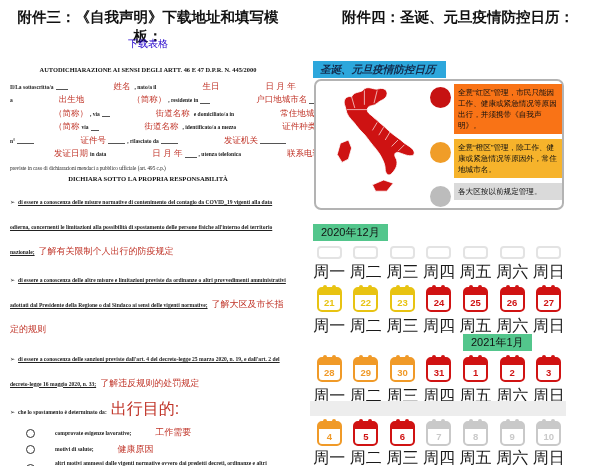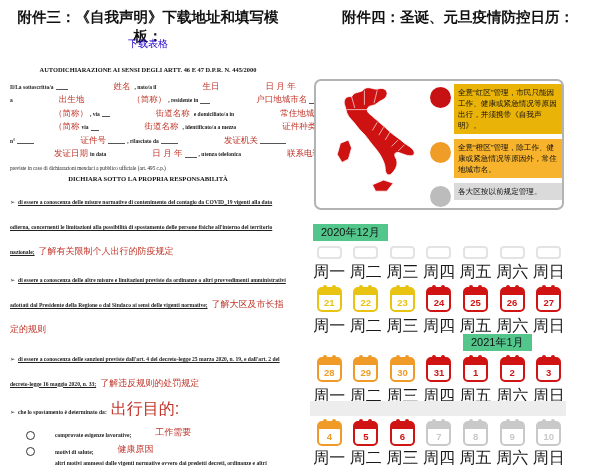--- a/index.html
+++ b/index.html
@@ -23,21 +23,21 @@
   .seg-itc{font-family:"Liberation Serif",serif;font-size:5.2px;color:#222;width:100%;line-height:1;}
   .declare{text-align:center;font-family:"Liberation Serif",serif;font-weight:bold;
            font-size:6.6px;margin:4px 0 5px;}
   .bullet{margin:2px 0 4px;line-height:1.55;}
   .b-arrow{font-size:6px;margin-right:3px;color:#222;}
   .b-it{font-family:"Liberation Serif",serif;font-weight:bold;font-size:5.6px;color:#222;
         text-decoration:underline;}
   .b-it.nounder{text-decoration:none;}
   .b-zh{color:#c03428;font-size:9px;margin-left:4px;}
   .b-zh.big{font-size:16px;}
-  .opt{margin:3px 0 3px 16px;display:flex;align-items:flex-end;gap:20px;line-height:1.5;}
+  .opt{margin:3px 0 3px 16px;display:flex;align-items:center;gap:20px;line-height:1.5;}
   .radio{width:7px;height:7px;border:1.2px solid #333;border-radius:50%;background:#fff;
          flex:0 0 auto;margin-top:1px;}
   .opt-it{font-family:"Liberation Serif",serif;font-weight:bold;font-size:5.6px;color:#222;}
 
   
   .right-page{position:absolute;left:308px;top:0;width:300px;height:466px;}
   .att-title-r{position:absolute;left:0;top:8px;width:300px;text-align:center;
                font-size:14.5px;font-weight:bold;}
   .banner{position:absolute;left:5px;top:61px;height:16px;background:#2da7dc;
           padding:1px 10px 0 7px;font-size:10.5px;font-weight:bold;font-style:italic;
@@ -162,20 +162,21 @@
             <span class="radio"></span>
             <span class="opt-it">altri motivi ammessi dalle vigenti normative ovvero dai predetti decreti, ordinanze e altri provvedimenti che definiscono le misure di prevenzione della diffusione del contagio;</span>
           </div>
         </div>
 
     </div>
   </div>
 
   <div class="right-page">
     <div class="att-title-r">附件四：圣诞、元旦疫情防控日历：</div>
+    <div class="banner">圣诞、元旦疫情防控日历</div>
 
     <div class="panel">
       <div class="map-wrap">
         <svg viewBox="0 0 130 150" width="120" height="120">
           <g id="map-g" stroke="#fff" stroke-width="1" stroke-linejoin="round">
             <path id="map-main" d="M24,28 C20,20 26,14 32,16 C36,8 44,12 48,6 C54,2 60,8 66,6 C72,4 78,8 76,14 C74,20 68,20 64,24 C60,28 54,26 52,30 C50,36 56,38 60,42 C66,48 72,52 78,58 C84,64 92,68 98,74 C104,78 112,82 110,88 C106,92 98,88 92,86 C86,84 84,88 88,94 C90,100 88,106 82,112 C78,116 74,112 74,106 C74,100 70,92 66,86 C62,80 56,74 52,68 C48,62 42,58 38,52 C34,46 28,42 26,36 Z" fill="#ce1212"></path>
             <path id="map-sicily" d="M58,126 L72,120 L84,124 L76,134 L62,134 Z" fill="#ce1212"></path>
             <path id="map-sardinia" d="M18,74 L28,70 L32,80 L28,94 L20,98 L14,88 Z" fill="#ce1212"></path>
             <g stroke="#fff" stroke-width="0.9" fill="none" opacity="0.9">
               <path d="M32,16 L36,30"></path>
@@ -188,21 +189,21 @@
                 <path d="M80,60 L74,70"></path>
                 <path d="M90,70 L82,78"></path>
                 <path d="M98,76 L90,84"></path>
             </g>
           </g>
         </svg>
       </div>
       <div class="legend" id="legend">
           <div class="lg-row">
             <span class="lg-dot" style="background: rgb(198, 18, 18);"></span>
-            <div class="lg-box" style="background: #eab308;">全意“红区”管理，市民只能因工作、健康或紧急情况等原因出行，并须携带《自我声明》。</div>
+            <div class="lg-box" style="background: #f97316;">全意“红区”管理，市民只能因工作、健康或紧急情况等原因出行，并须携带《自我声明》。</div>
           </div>
           <div class="lg-row">
             <span class="lg-dot" style="background: rgb(240, 157, 40);"></span>
             <div class="lg-box" style="background: rgb(246, 179, 43);">全意“橙区”管理，除工作、健康或紧急情况等原因外，常住地城市名。</div>
           </div>
           <div class="lg-row">
             <span class="lg-dot" style="background: rgb(188, 188, 188);"></span>
             <div class="lg-box" style="background: rgb(218, 218, 218);">各大区按以前规定管理。</div>
           </div>
         </div>

